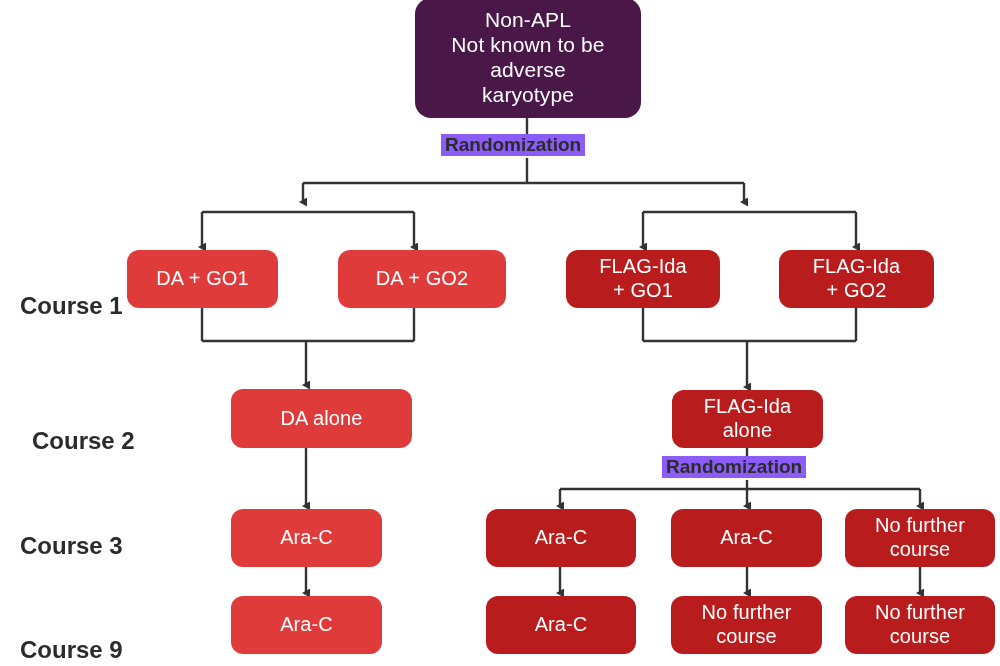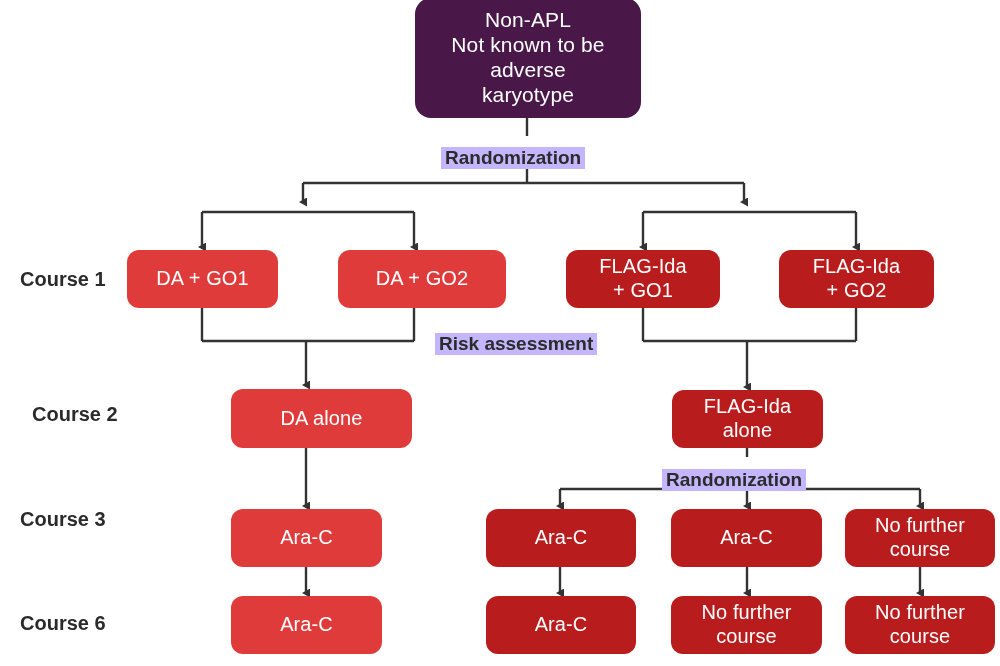--- a/index.html
+++ b/index.html
@@ -40,34 +40,34 @@
     letter-spacing: 0.1px;
     padding: 2px 6px;
     white-space: pre-line;
   }
   .node.purple  { background: #4A1749; border-radius: 16px; font-size: 21px; }
   .node.red     { background: #E03B3B; }
   .node.dark    { background: #b91c1c; }
 
   .row-label {
     position: absolute;
-    font-size: 20px;
+    font-size: 24px;
     font-weight: bold;
     color: #2b2b2b;
     white-space: nowrap;
+    margin-top: 24px;
   }
   .edge-label {
     position: absolute;
     font-size: 19px;
     font-weight: bold;
     color: #2b2b2b;
     white-space: nowrap;
-    background: #c4b5fd;
+    background: #8b5cf6;
     padding: 0 4px;
-    margin-top: 13px;
   }
 </style>
 </head>
 <body>
 
 <div id="canvas">
 
   <svg class="edges" viewBox="0 0 1000 666">
     <defs>
       <marker id="arrowhead" markerWidth="9" markerHeight="9" refX="4.5" refY="4" orient="auto" markerUnits="userSpaceOnUse">
@@ -118,24 +118,23 @@
 
       <line x1="560" y1="566" x2="560" y2="593" marker-end="url(#arrowhead)"></line>
       <line x1="747" y1="566" x2="747" y2="593" marker-end="url(#arrowhead)"></line>
       <line x1="920" y1="566" x2="920" y2="593" marker-end="url(#arrowhead)"></line>
     </g>
   </svg>
 
   <div class="row-label" style="left:20px; top:268px;">Course 1</div>
   <div class="row-label" style="left:32px; top:403px;">Course 2</div>
   <div class="row-label" style="left:20px; top:508px;text-align:right;">Course 3</div>
-  <div class="row-label" style="left:20px; top:612px;">Course 6</div>
+  <div class="row-label" style="left:20px; top:612px;">Course 9</div>
 
   <div class="edge-label" style="left:441px; top:134px;">Randomization</div>
-  <div class="edge-label" style="left:435px; top:320px;">Risk assessment</div>
   <div class="edge-label" style="left:662px; top:456px;">Randomization</div>
 
   <div class="node purple" style="left:415px; top:-2px; width:226px; height:120px;">Non-APL
 Not known to be
 adverse
 karyotype</div>
 
   <div class="node red" style="left:127px; top:250px; width:151px; height:58px;">DA + GO1</div>
   <div class="node red" style="left:338px; top:250px; width:168px; height:58px;">DA + GO2</div>
 

